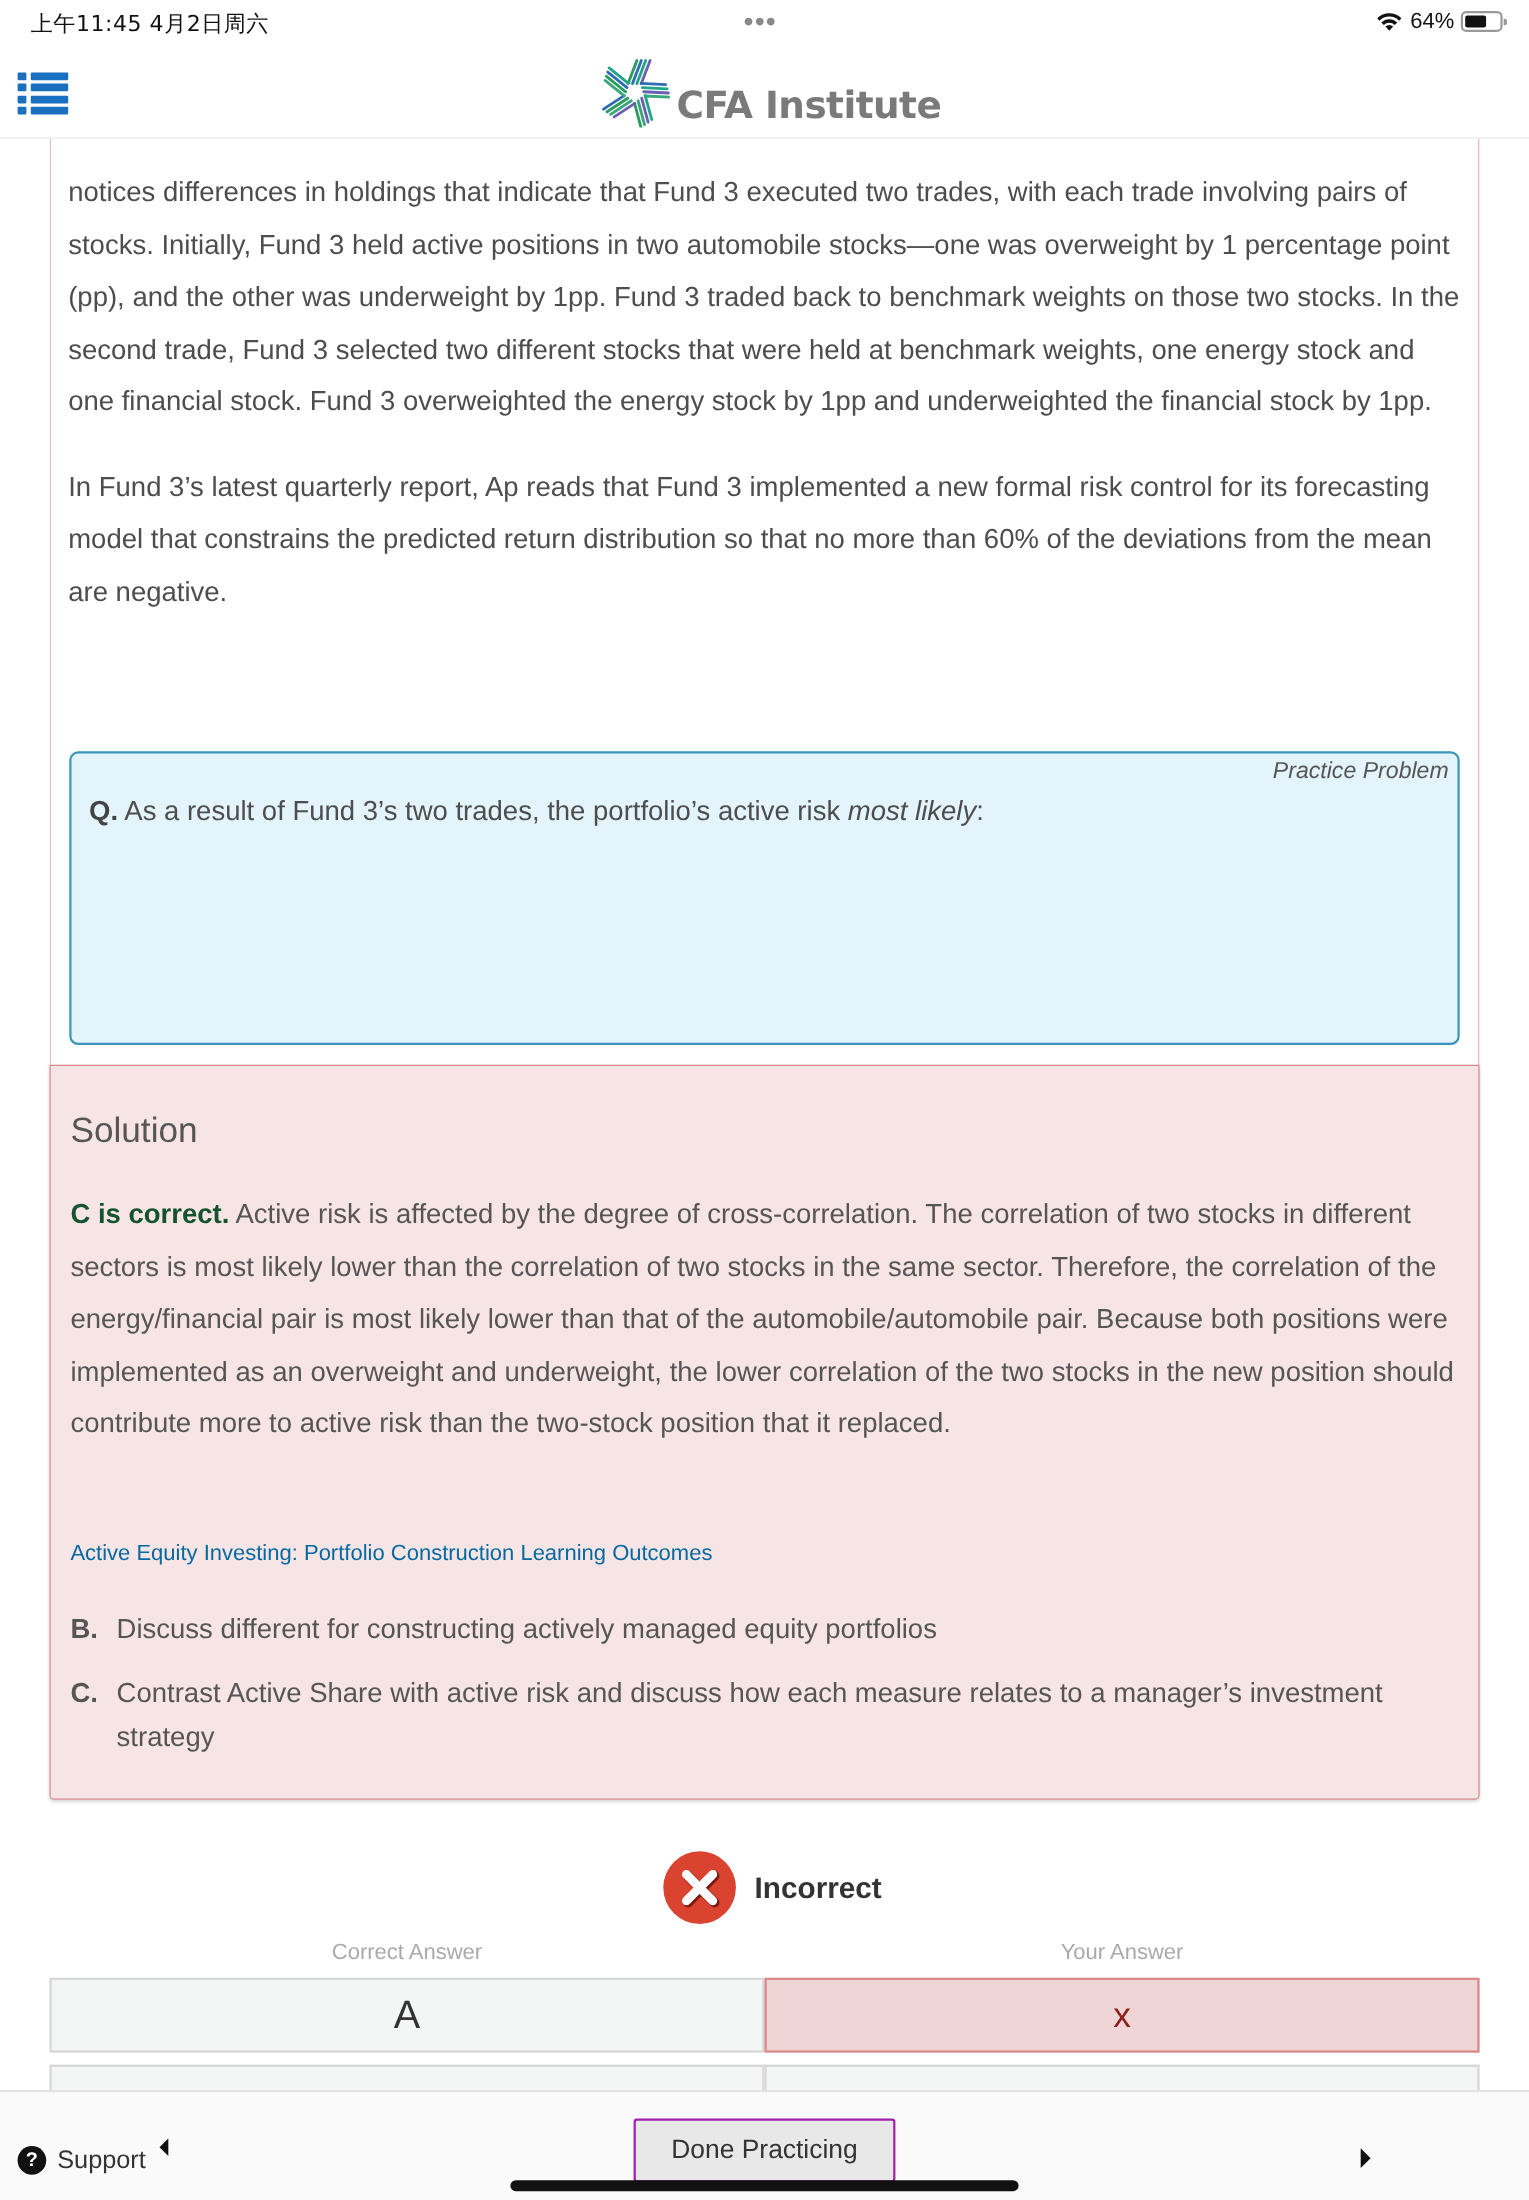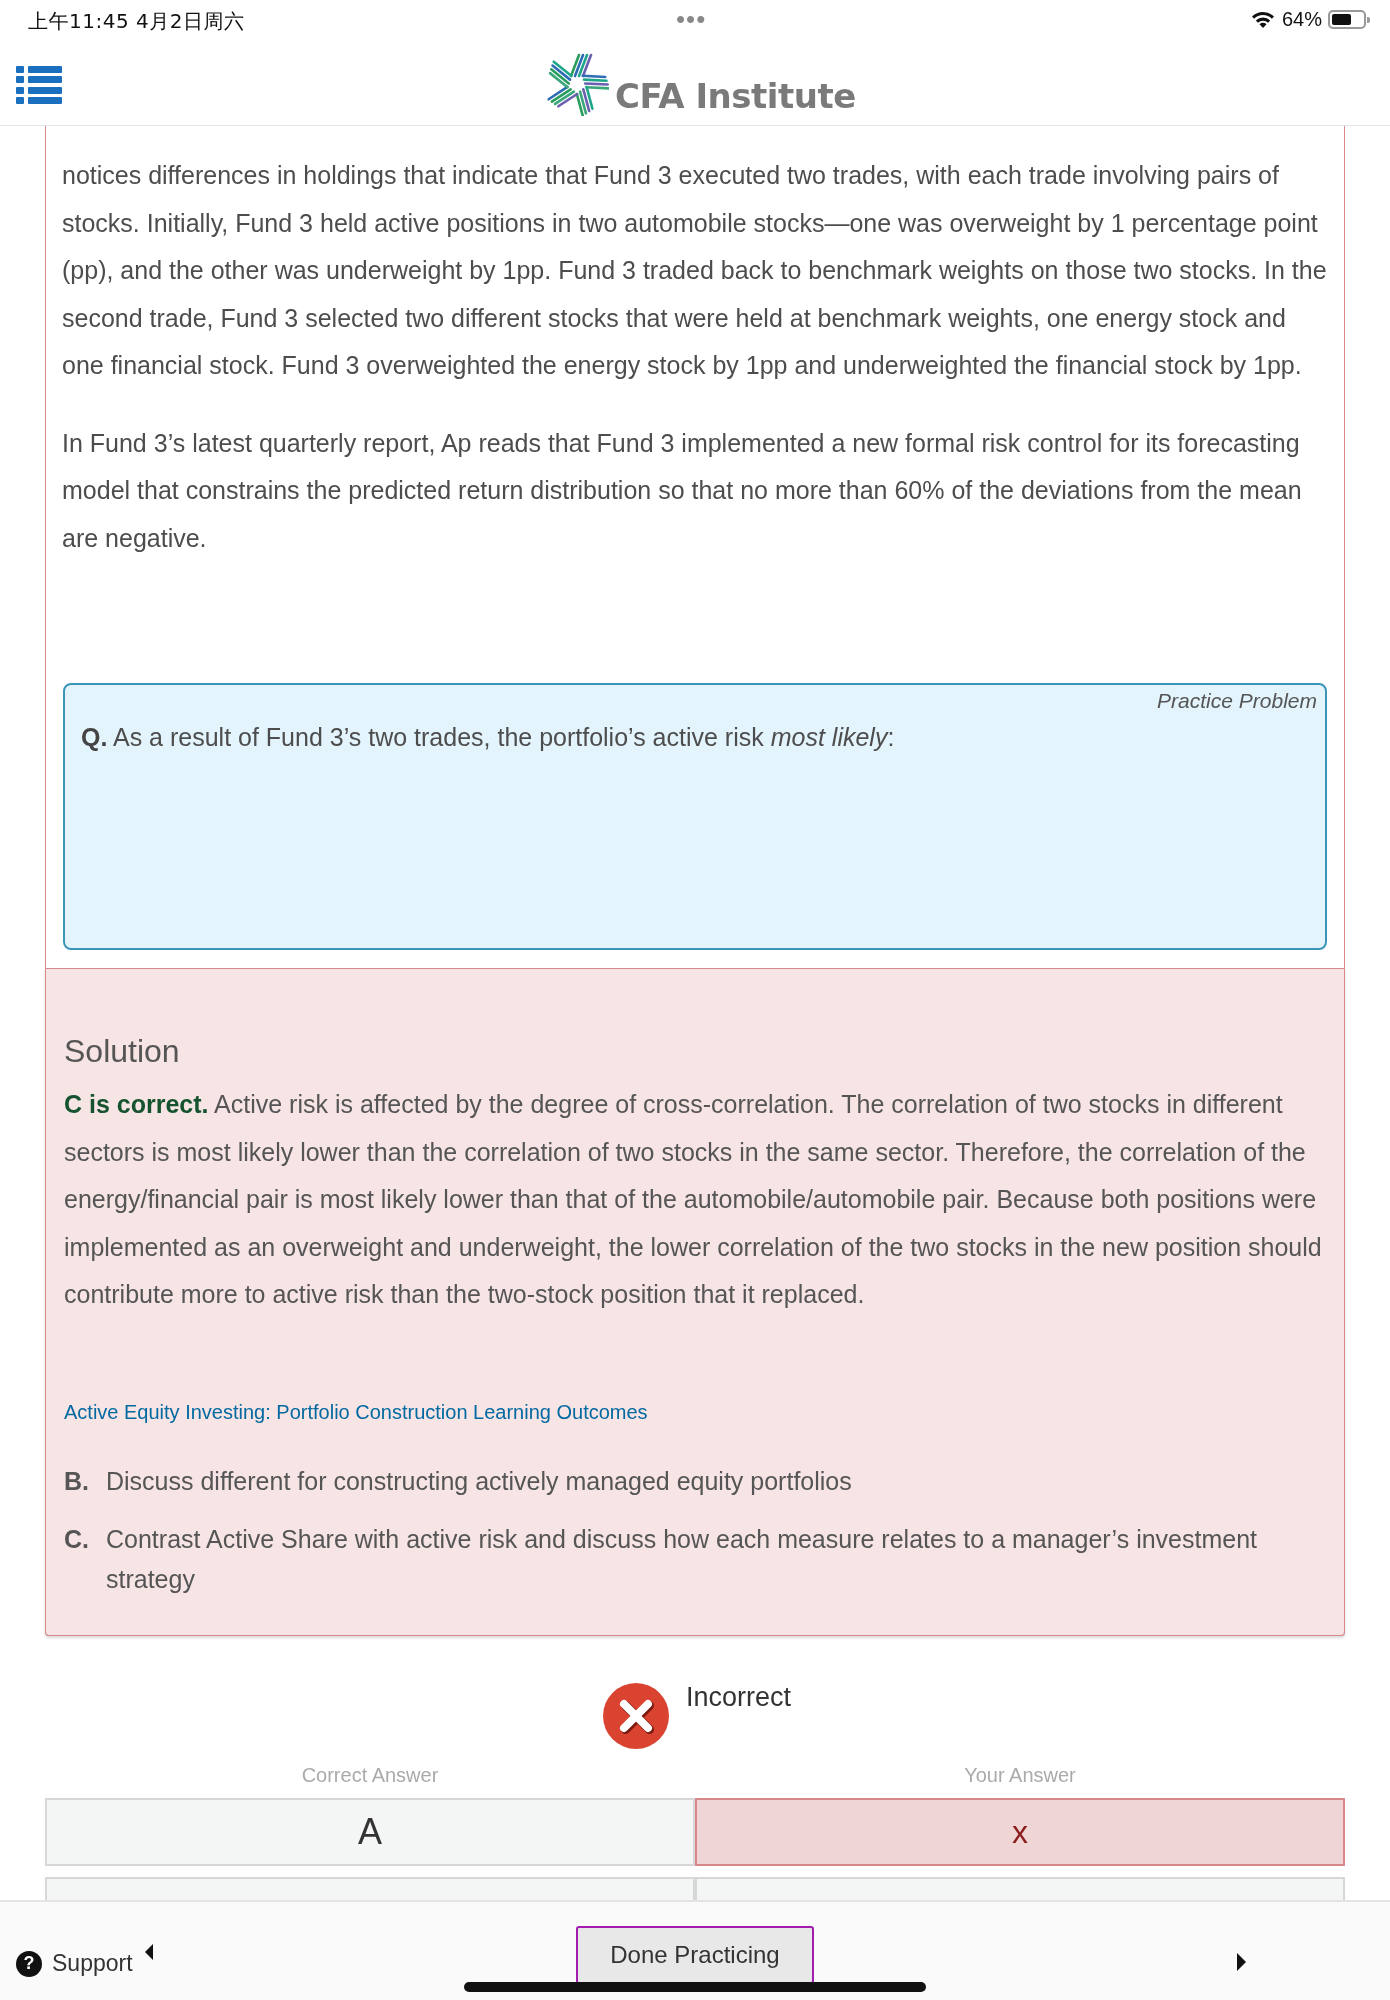--- a/index.html
+++ b/index.html
@@ -31,29 +31,29 @@
 
   .practice { position: absolute; left: 63px; top: 683px; width: 1264px; height: 267px; background: #e3f4fc; border: 2px solid #3a95b8; border-radius: 8px; }
   .pp-label { position: absolute; right: 8px; top: 4px; font-style: italic; font-size: 21px; color: #555; }
   .pp-q { position: absolute; left: 16px; top: 38px; font-size: 25px; color: #4d4d4d; }
   .pp-q b { color: #444; }
   .pp-opts { position: absolute; left: 16px; top: 112px; list-style: none; font-size: 25px; line-height: 41px; color: #555; }
   .pp-opts li { cursor: pointer; }
   .pp-opts .letter { display: inline-block; width: 42px; }
 
   .solution { position: absolute; left: 45px; top: 968px; width: 1300px; height: 668px; background: #f7e4e5; border: 1.5px solid #d9888a; border-radius: 0 0 4px 4px; box-shadow: 0 2px 3px rgba(0,0,0,0.15); }
-  .sol-title { position: absolute; left: 18px; top: 64px; font-size: 32px; color: #555; }
+  .sol-title { position: absolute; left: 18px; top: 40px; font-size: 32px; color: #555; }
   .sol-body { position: absolute; left: 18px; top: 112px; width: 1262px; font-size: 25px; line-height: 47.5px; color: #555; }
   .sol-body b { color: #14532d; }
   .lo-title { position: absolute; left: 18px; top: 432px; font-size: 20px; color: #0369a1; }
   .lo-list { position: absolute; left: 18px; top: 492px; width: 1250px; list-style: none; font-size: 25px; line-height: 40px; color: #555; }
   .lo-list li { display: flex; margin-bottom: 18px; }
   .lo-list .lo-letter { width: 42px; flex-shrink: 0; font-weight: bold; color: #555; }
 
-  .result { position: absolute; left: 602px; top: 1682px; display: flex; gap: 16px; }
+  .result { position: absolute; left: 602px; top: 1682px; display: flex; align-items: center; gap: 16px; font-weight: bold; }
   .x-icon { width: 68px; height: 68px; }
   .result-label { font-size: 27px; color: #333; }
 
   .ans-labels { position: absolute; left: 45px; top: 1764px; width: 1300px; display: flex; font-size: 20px; color: #aaa; }
   .ans-labels div { flex: 1; text-align: center; }
   .ans-row { position: absolute; left: 45px; top: 1798px; width: 1300px; height: 68px; display: flex; }
   .ans-cell { flex: 1; display: flex; align-items: center; justify-content: center; font-size: 36px; border: 2px solid #d7d7d7; background: #f4f5f5; color: #333; }
   .ans-cell.wrong { background: #efd5d6; border-color: #d9888a; color: #8c1d1d; font-size: 32px; }
   .ans-row2 { position: absolute; left: 45px; top: 1877px; width: 1300px; height: 24px; display: flex; }
   .ans-row2 div { flex: 1; background: #f4f5f5; border: 2px solid #d7d7d7; border-bottom: none; }

